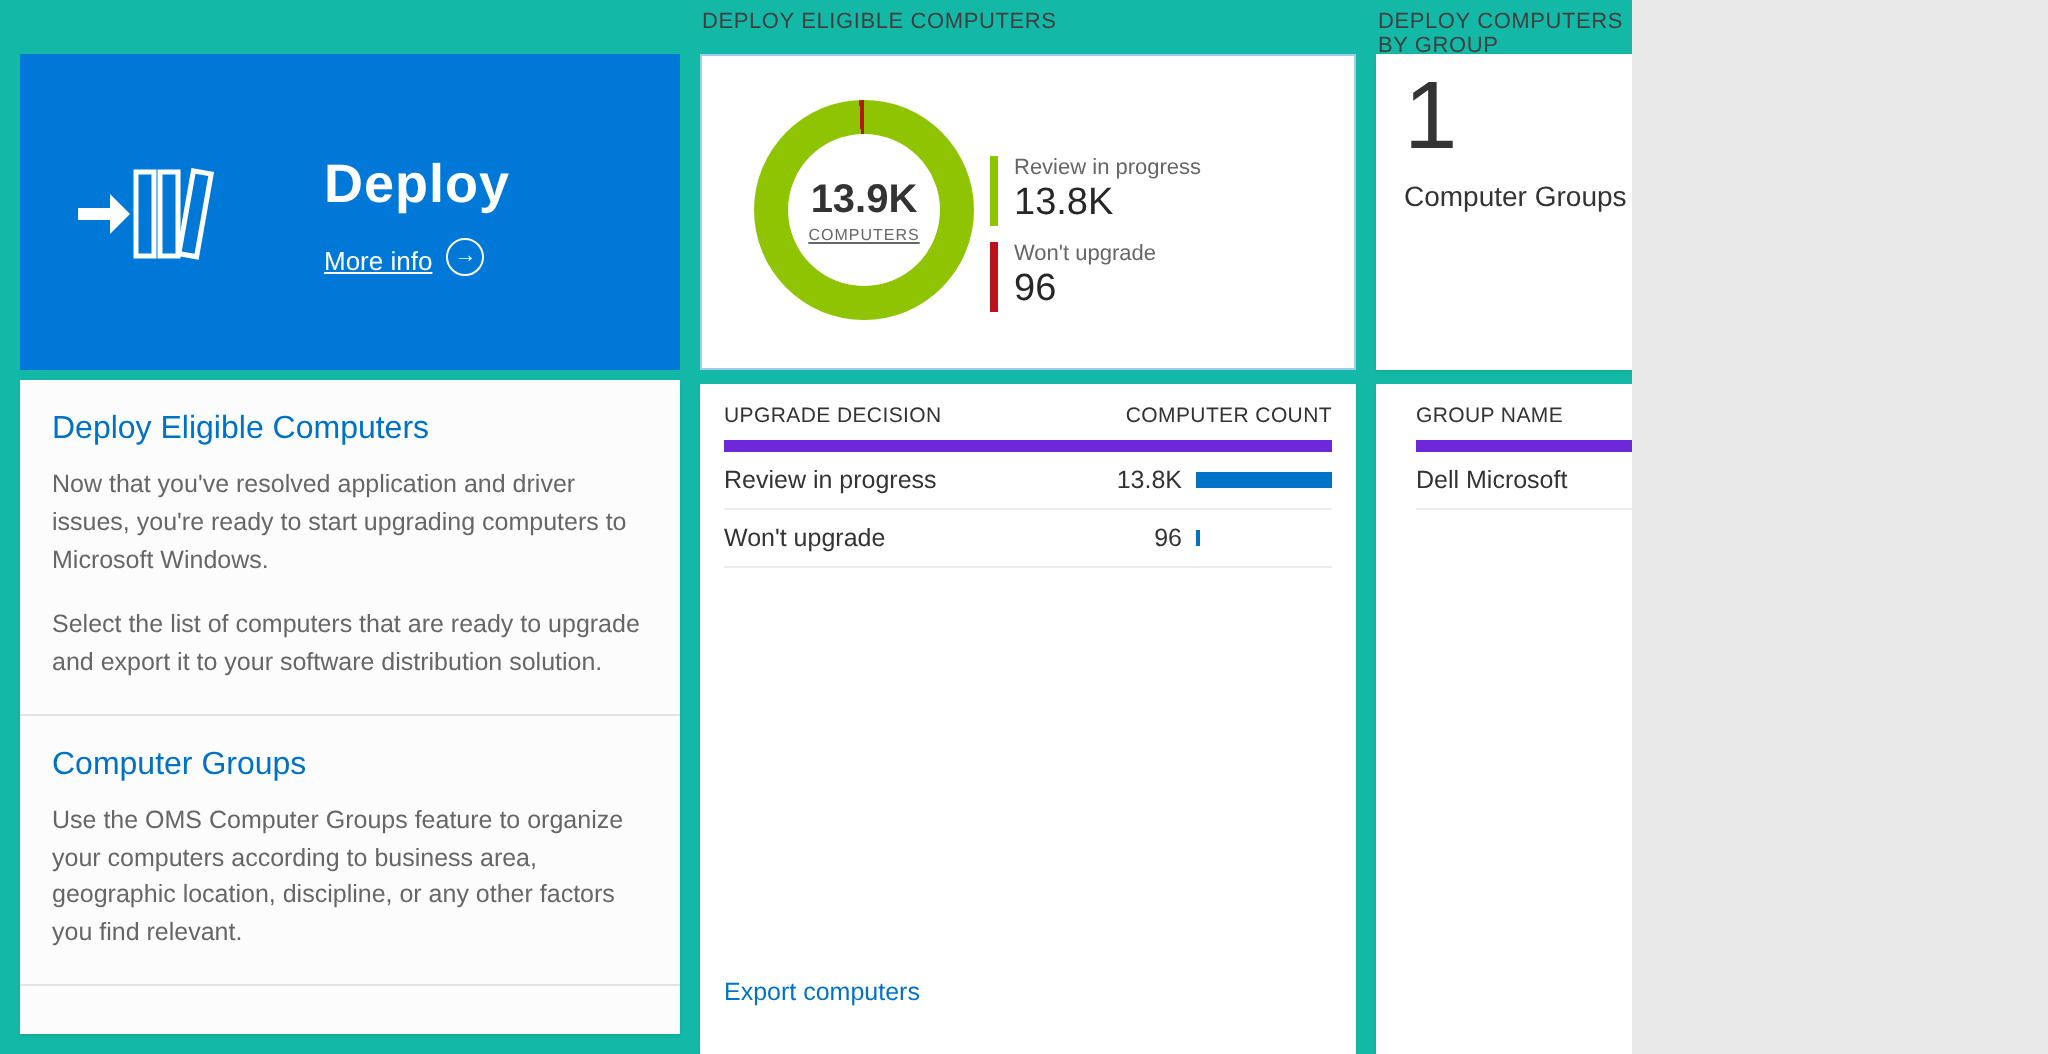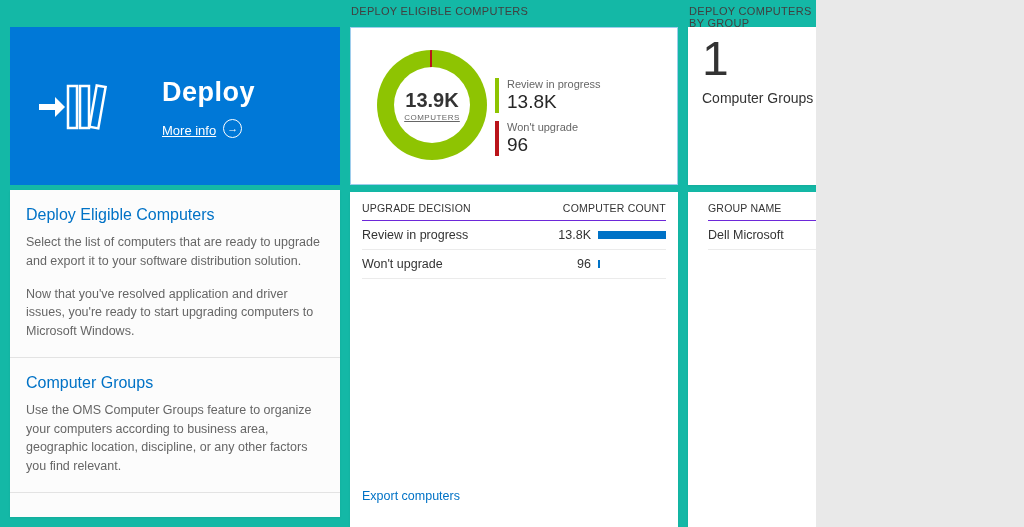--- a/index.html
+++ b/index.html
@@ -36,21 +36,21 @@
   .legend-item{display:flex;}
   .legend-swatch{width:4px;margin-right:8px;}
   .legend-label{font-size:11px;color:#666;}
   .legend-value{font-size:19px;color:#262626;margin-top:1px;}
 
   
   .table-panel{position:absolute;top:192px;width:328px;height:335px;background:#fff;box-shadow:0 1px 2px rgba(0,0,0,.07);padding:0 12px;box-sizing:border-box;}
   .mid-table{left:350px;}
   .right-table{left:688px;padding-left:20px;}
   .trow{display:flex;align-items:center;border-bottom:1px solid #ebebeb;padding:7px 0;cursor:pointer;}
-  .thead{font-size:10.5px;color:#333;border-bottom:1px solid #6d28d9;padding:10px 0 6px;cursor:default;}
+  .thead{font-size:10.5px;color:#333;border-bottom:6px solid #6d28d9;padding:10px 0 6px;cursor:default;}
   .tlabel{flex:1;font-size:12.5px;color:#333;}
   .thead .tlabel,.tcount-head{font-size:10.5px;letter-spacing:.2px;}
   .tvalue{width:46px;text-align:right;font-size:12.5px;color:#333;margin-right:7px;}
   .tbar-wrap{width:68px;height:8px;display:flex;}
   .tbar{height:8px;display:block;}
   .export-link{position:absolute;left:12px;bottom:24px;font-size:12.5px;color:#0072c6;cursor:pointer;text-decoration:none;}
 
   
   .groups-tile{position:absolute;left:688px;top:27px;width:328px;height:158px;background:#fff;box-shadow:0 1px 2px rgba(0,0,0,.07);padding:4px 14px;box-sizing:border-box;cursor:pointer;}
   .big-number{font-size:48px;font-weight:300;color:#333;line-height:1.15;}
@@ -80,22 +80,22 @@
       <div class="deploy-title">Deploy</div>
       <div class="more-info-row">
         <a class="more-info">More info</a>
         <span class="arrow-circle">→</span>
       </div>
     </div>
   </div>
 
   <div class="left-panel">
     <h3>Deploy Eligible Computers</h3>
+    <p>Now that you've resolved application and driver issues, you're ready to start upgrading computers to Microsoft Windows.</p>
     <p>Select the list of computers that are ready to upgrade and export it to your software distribution solution.</p>
-    <p>Now that you've resolved application and driver issues, you're ready to start upgrading computers to Microsoft Windows.</p>
     <div class="divider"></div>
     <h3>Computer Groups</h3>
     <p>Use the OMS Computer Groups feature to organize your computers according to business area, geographic location, discipline, or any other factors you find relevant.</p>
     <div class="divider"></div>
   </div>
 
   <div class="chart-tile">
     <div class="donut">
       <div class="donut-ring" style="background: conic-gradient(rgb(142, 196, 2) 0deg, rgb(142, 196, 2) 357.513deg, rgb(186, 20, 26) 357.513deg, rgb(186, 20, 26) 360deg);"></div>
       <div class="donut-hole">

